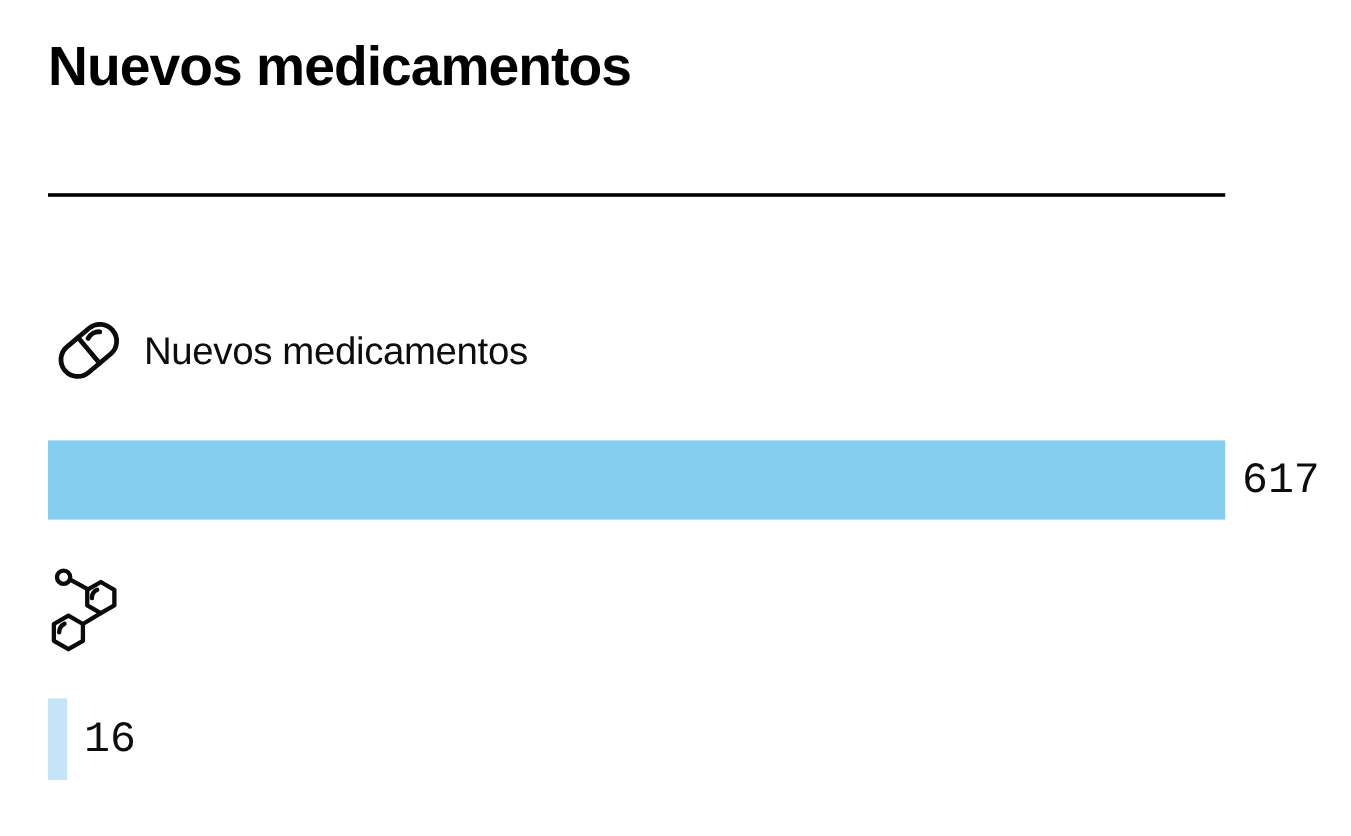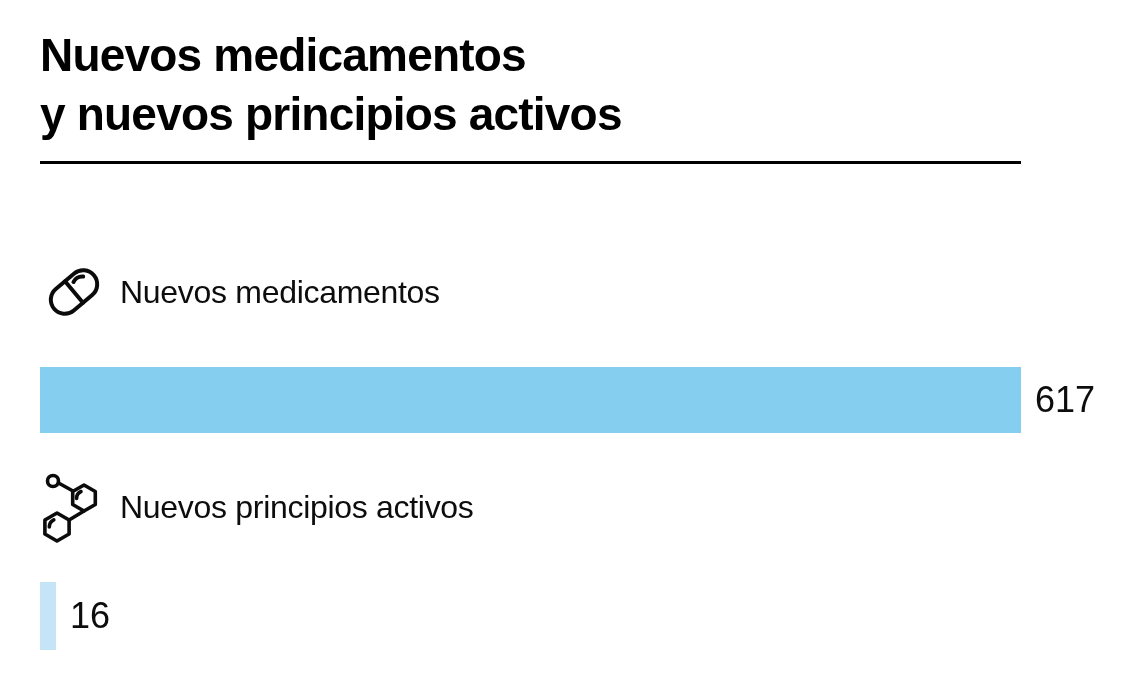--- a/index.html
+++ b/index.html
@@ -28,38 +28,37 @@
   #row-head-1{top:466px;height:82px;}
   .icon-box{
     width:80px;flex:0 0 80px;
     display:flex;align-items:center;justify-content:flex-start;
   }
   .series-label{
     font-size:32px;letter-spacing:-0.3px;color:#0d0d0d;white-space:nowrap;
   }
   .bar-line{
     position:absolute;left:40px;
-    display:flex;align-items:center;gap:14px;
+    display:flex;align-items:center;gap:14px;font-family:Liberation Mono, monospace;
   }
   #bar-line-0{top:367px;height:66px;}
   #bar-line-1{top:582px;height:68px;}
   .bar{height:100%;flex:0 0 auto;}
   .value-label{
     font-size:36px;color:#0d0d0d;white-space:nowrap;
   }
   svg{display:block;}
 </style>
 </head>
 <body>
 
 <div class="canvas">
 
   <div class="title">
     <div>Nuevos medicamentos</div>
-    <div>y nuevos principios activos</div>
   </div>
 
   <div class="rule"></div>
 
   <div class="row-head" id="row-head-0">
     <div class="icon-box">
       <svg width="68" height="68" viewBox="0 0 68 68" aria-hidden="true">
         <g transform="rotate(-40 34 34)" fill="none" stroke="#0b0b0b" stroke-width="4" stroke-linecap="round">
           <rect x="8" y="20" width="52" height="28" rx="14"></rect>
           <line x1="34" y1="20" x2="34" y2="48"></line>
@@ -82,21 +81,20 @@
           <circle cx="13" cy="14" r="5.5"></circle>
           <line x1="18.5" y1="16" x2="33" y2="24"></line>
           <polygon points="44,18 55.3,24.5 55.3,37.5 44,44 32.7,37.5 32.7,24.5"></polygon>
           <path d="M41 24.5 A 7.5 7.5 0 0 0 36.6 31.5"></path>
           <line x1="44" y1="44" x2="29.1" y2="53"></line>
           <polygon points="17,46 29.1,53 29.1,67 17,74 4.9,67 4.9,53"></polygon>
           <path d="M13.8 52.8 A 8 8 0 0 0 9.3 60"></path>
         </g>
       </svg>
     </div>
-    <div class="series-label">Nuevos principios activos</div>
   </div>
 
   <div class="bar-line" id="bar-line-1">
     <div class="bar" style="width: 16px; background: rgb(197, 228, 247);"></div>
     <div class="value-label">16</div>
   </div>
 
 </div>
 
 </body></html>

